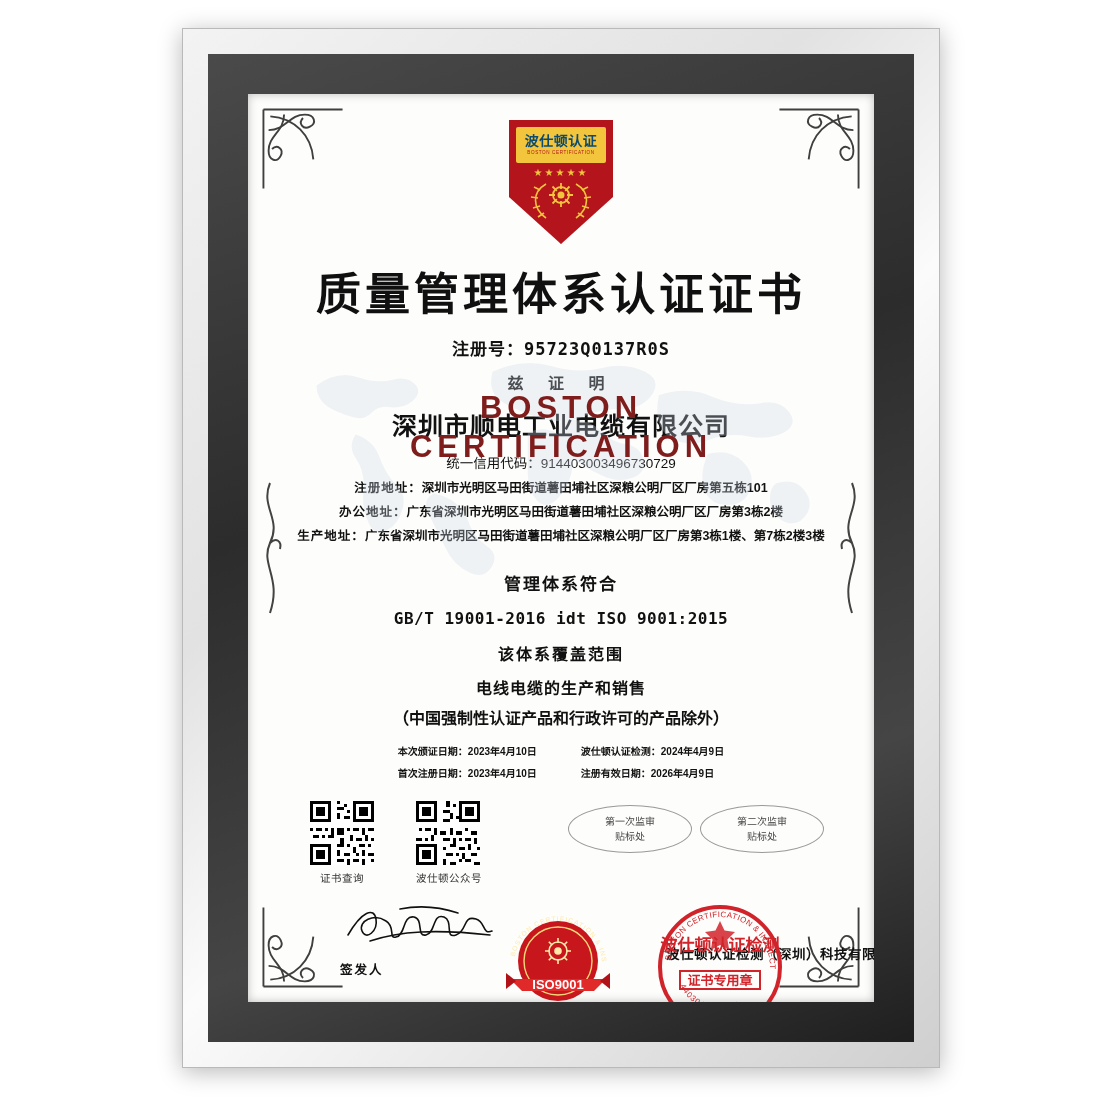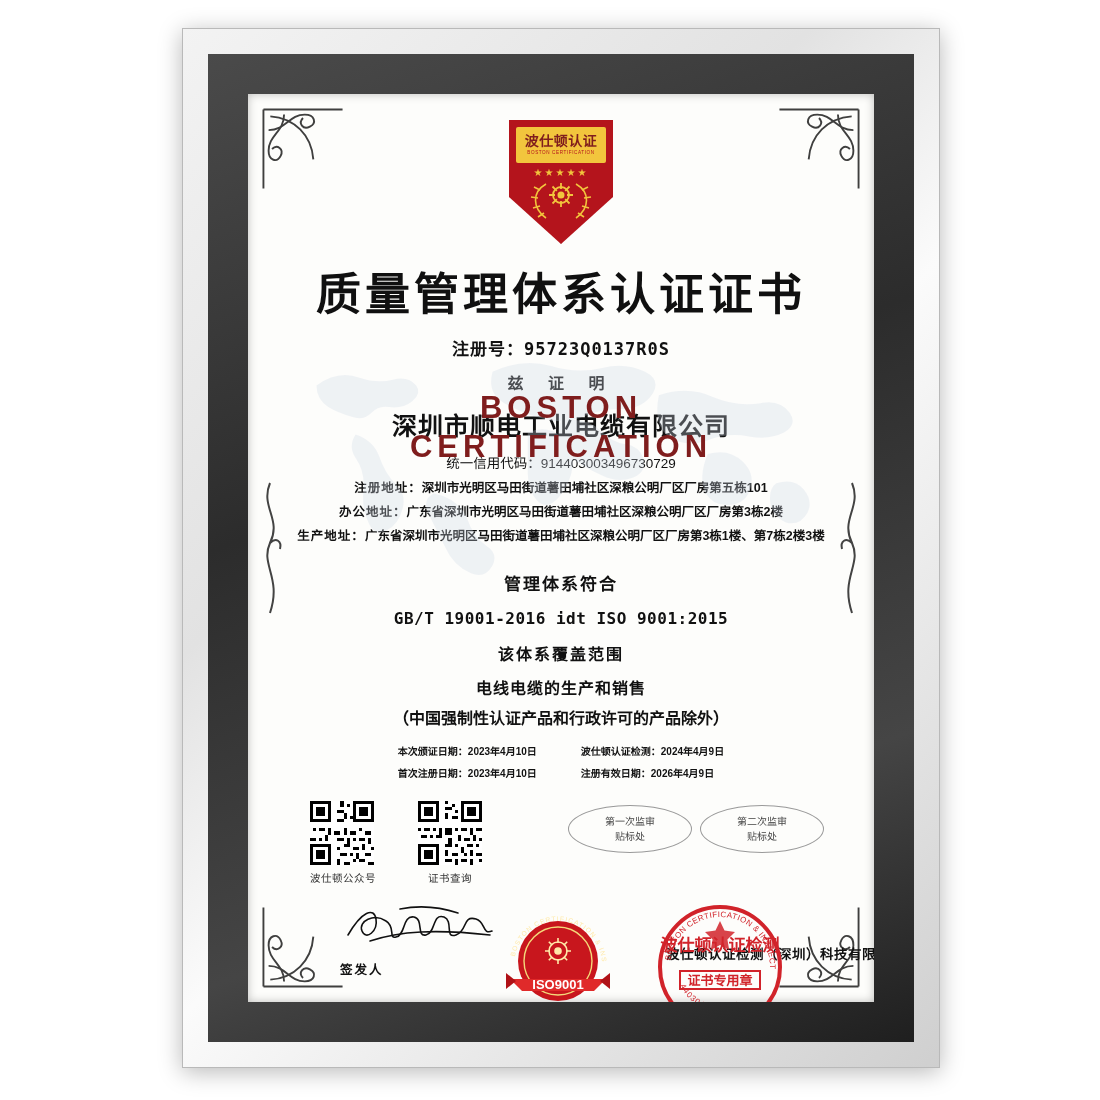--- a/index.html
+++ b/index.html
@@ -131,21 +131,21 @@
     border-radius: 2px;
     display: flex;
     flex-direction: column;
     align-items: center;
     justify-content: center;
     line-height: 1;
   }
   .shield-top .cn {
     font-size: 14px;
     font-weight: 700;
-    color: #7f1d1d;
+    color: #0c4a6e;
     letter-spacing: .5px;
   }
   .shield-top .en {
     font-size: 4.6px;
     color: #b4141c;
     letter-spacing: .6px;
     margin-top: 3px;
   }
   .stars {
     position: absolute;
@@ -491,75 +491,20 @@
             <span>波仕顿认证检测：</span><span>2024年4月9日</span>
           </div>
           <div class="row">
             <span>注册有效日期：</span><span>2026年4月9日</span>
           </div>
         </div>
       </div>
 
       <div class="mid-row">
         <div class="qr-group">
-          <div class="qr-item">
-            <div class="qr">
-              <svg viewBox="0 0 21 21" shape-rendering="crispEdges">
-                <rect width="21" height="21" fill="#fff"></rect>
-                <g fill="#000">
-                  <rect x="0" y="0" width="7" height="7"></rect>
-                    <rect x="1" y="1" width="5" height="5" fill="#fff"></rect>
-                    <rect x="2" y="2" width="3" height="3"></rect>
-                  <rect x="14" y="0" width="7" height="7"></rect>
-                    <rect x="15" y="1" width="5" height="5" fill="#fff"></rect>
-                    <rect x="16" y="2" width="3" height="3"></rect>
-                  <rect x="0" y="14" width="7" height="7"></rect>
-                    <rect x="1" y="15" width="5" height="5" fill="#fff"></rect>
-                    <rect x="2" y="16" width="3" height="3"></rect>
-                  <rect x="10" y="0" width="1" height="2"></rect>
-                    <rect x="9" y="3" width="2" height="1"></rect>
-                    <rect x="12" y="1" width="1" height="1"></rect>
-                  <rect x="11" y="4" width="1" height="2"></rect>
-                    <rect x="9" y="6" width="2" height="1"></rect>
-                    <rect x="13" y="5" width="1" height="1"></rect>
-                  <rect x="1" y="9" width="1" height="1"></rect>
-                    <rect x="3" y="9" width="2" height="1"></rect>
-                    <rect x="6" y="9" width="1" height="2"></rect>
-                  <rect x="8" y="10" width="2" height="1"></rect>
-                    <rect x="11" y="9" width="1" height="2"></rect>
-                    <rect x="13" y="10" width="2" height="1"></rect>
-                  <rect x="16" y="9" width="1" height="1"></rect>
-                    <rect x="18" y="10" width="2" height="1"></rect>
-                  <rect x="0" y="12" width="2" height="1"></rect>
-                    <rect x="3" y="12" width="1" height="1"></rect>
-                    <rect x="5" y="11" width="1" height="2"></rect>
-                  <rect x="9" y="12" width="2" height="1"></rect>
-                    <rect x="12" y="12" width="1" height="2"></rect>
-                    <rect x="14" y="12" width="1" height="1"></rect>
-                  <rect x="16" y="12" width="2" height="1"></rect>
-                    <rect x="19" y="12" width="1" height="2"></rect>
-                  <rect x="9" y="15" width="1" height="1"></rect>
-                    <rect x="11" y="14" width="2" height="1"></rect>
-                    <rect x="14" y="15" width="2" height="1"></rect>
-                  <rect x="17" y="14" width="1" height="2"></rect>
-                    <rect x="20" y="15" width="1" height="1"></rect>
-                  <rect x="10" y="17" width="2" height="1"></rect>
-                    <rect x="13" y="17" width="1" height="1"></rect>
-                    <rect x="15" y="17" width="1" height="2"></rect>
-                  <rect x="18" y="17" width="2" height="1"></rect>
-                  <rect x="9" y="19" width="1" height="2"></rect>
-                    <rect x="11" y="20" width="2" height="1"></rect>
-                    <rect x="14" y="19" width="1" height="1"></rect>
-                  <rect x="16" y="19" width="2" height="1"></rect>
-                    <rect x="19" y="20" width="2" height="1"></rect>
-                </g>
-              </svg>
-            </div>
-            <div class="qr-cap">波仕顿公众号</div>
-          </div>
           <div class="qr-item">
             <div class="qr">
               <svg viewBox="0 0 21 21" shape-rendering="crispEdges">
                 <rect width="21" height="21" fill="#fff"></rect>
                 <g fill="#000">
                   <rect x="0" y="0" width="7" height="7"></rect>
                     <rect x="1" y="1" width="5" height="5" fill="#fff"></rect>
                     <rect x="2" y="2" width="3" height="3"></rect>
                   <rect x="14" y="0" width="7" height="7"></rect>
                     <rect x="15" y="1" width="5" height="5" fill="#fff"></rect>
@@ -603,20 +548,75 @@
                   <rect x="9" y="19" width="2" height="1"></rect>
                     <rect x="12" y="19" width="1" height="2"></rect>
                     <rect x="14" y="19" width="2" height="1"></rect>
                   <rect x="17" y="19" width="1" height="2"></rect>
                     <rect x="20" y="19" width="1" height="1"></rect>
                 </g>
               </svg>
             </div>
             <div class="qr-cap">证书查询</div>
           </div>
+          <div class="qr-item">
+            <div class="qr">
+              <svg viewBox="0 0 21 21" shape-rendering="crispEdges">
+                <rect width="21" height="21" fill="#fff"></rect>
+                <g fill="#000">
+                  <rect x="0" y="0" width="7" height="7"></rect>
+                    <rect x="1" y="1" width="5" height="5" fill="#fff"></rect>
+                    <rect x="2" y="2" width="3" height="3"></rect>
+                  <rect x="14" y="0" width="7" height="7"></rect>
+                    <rect x="15" y="1" width="5" height="5" fill="#fff"></rect>
+                    <rect x="16" y="2" width="3" height="3"></rect>
+                  <rect x="0" y="14" width="7" height="7"></rect>
+                    <rect x="1" y="15" width="5" height="5" fill="#fff"></rect>
+                    <rect x="2" y="16" width="3" height="3"></rect>
+                  <rect x="10" y="0" width="1" height="2"></rect>
+                    <rect x="9" y="3" width="2" height="1"></rect>
+                    <rect x="12" y="1" width="1" height="1"></rect>
+                  <rect x="11" y="4" width="1" height="2"></rect>
+                    <rect x="9" y="6" width="2" height="1"></rect>
+                    <rect x="13" y="5" width="1" height="1"></rect>
+                  <rect x="1" y="9" width="1" height="1"></rect>
+                    <rect x="3" y="9" width="2" height="1"></rect>
+                    <rect x="6" y="9" width="1" height="2"></rect>
+                  <rect x="8" y="10" width="2" height="1"></rect>
+                    <rect x="11" y="9" width="1" height="2"></rect>
+                    <rect x="13" y="10" width="2" height="1"></rect>
+                  <rect x="16" y="9" width="1" height="1"></rect>
+                    <rect x="18" y="10" width="2" height="1"></rect>
+                  <rect x="0" y="12" width="2" height="1"></rect>
+                    <rect x="3" y="12" width="1" height="1"></rect>
+                    <rect x="5" y="11" width="1" height="2"></rect>
+                  <rect x="9" y="12" width="2" height="1"></rect>
+                    <rect x="12" y="12" width="1" height="2"></rect>
+                    <rect x="14" y="12" width="1" height="1"></rect>
+                  <rect x="16" y="12" width="2" height="1"></rect>
+                    <rect x="19" y="12" width="1" height="2"></rect>
+                  <rect x="9" y="15" width="1" height="1"></rect>
+                    <rect x="11" y="14" width="2" height="1"></rect>
+                    <rect x="14" y="15" width="2" height="1"></rect>
+                  <rect x="17" y="14" width="1" height="2"></rect>
+                    <rect x="20" y="15" width="1" height="1"></rect>
+                  <rect x="10" y="17" width="2" height="1"></rect>
+                    <rect x="13" y="17" width="1" height="1"></rect>
+                    <rect x="15" y="17" width="1" height="2"></rect>
+                  <rect x="18" y="17" width="2" height="1"></rect>
+                  <rect x="9" y="19" width="1" height="2"></rect>
+                    <rect x="11" y="20" width="2" height="1"></rect>
+                    <rect x="14" y="19" width="1" height="1"></rect>
+                  <rect x="16" y="19" width="2" height="1"></rect>
+                    <rect x="19" y="20" width="2" height="1"></rect>
+                </g>
+              </svg>
+            </div>
+            <div class="qr-cap">波仕顿公众号</div>
+          </div>
         </div>
 
         <div class="surv-group">
           <div class="surv-box">
             <div>第一次监审</div>
             <div>贴标处</div>
           </div>
           <div class="surv-box">
             <div>第二次监审</div>
             <div>贴标处</div>

